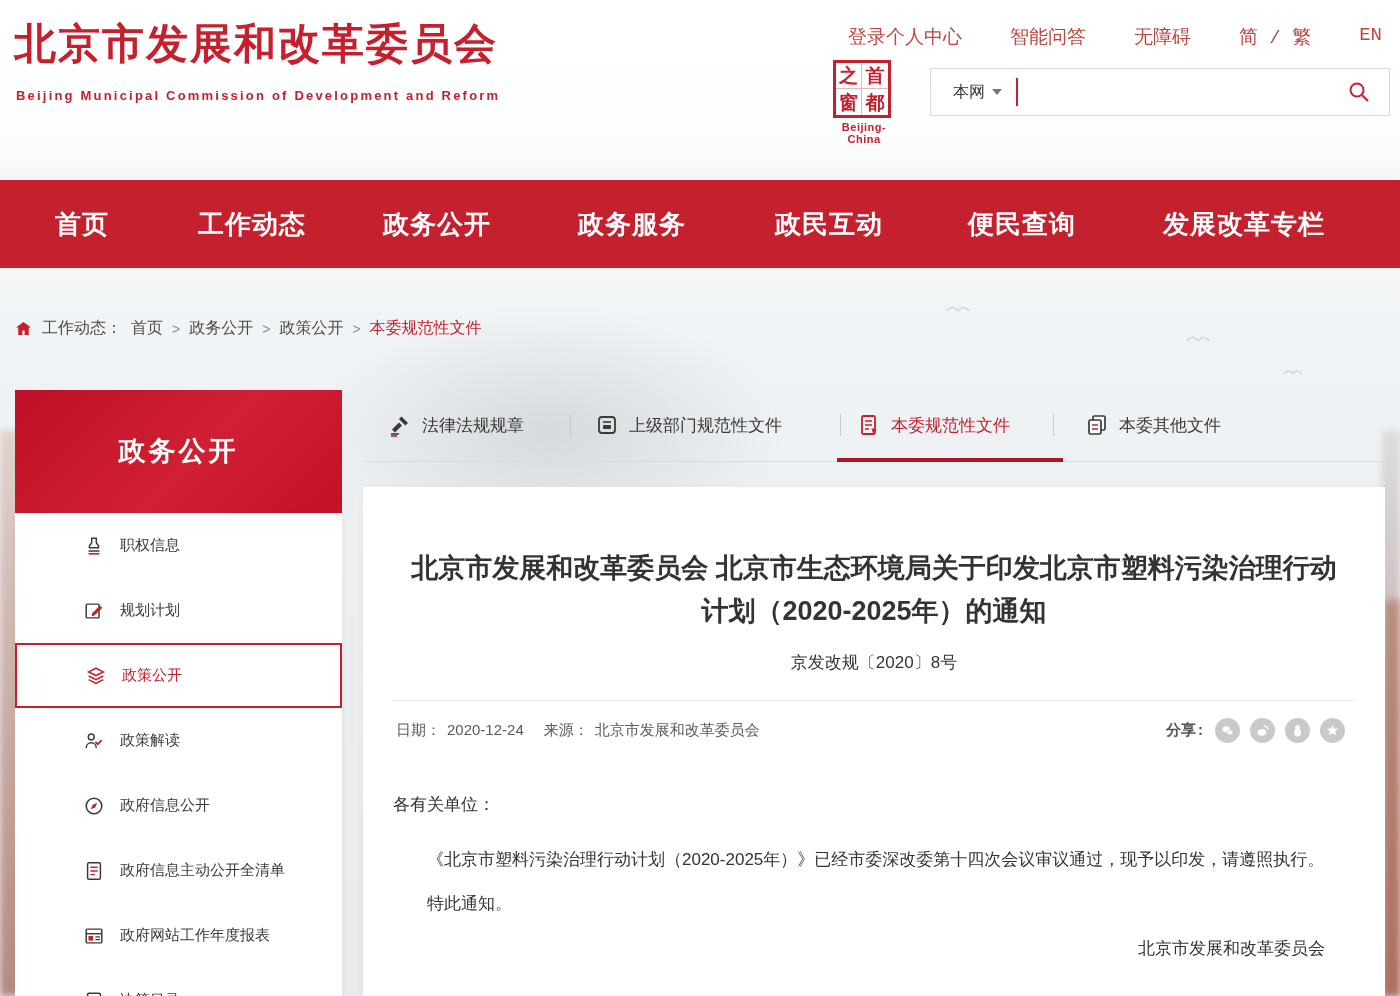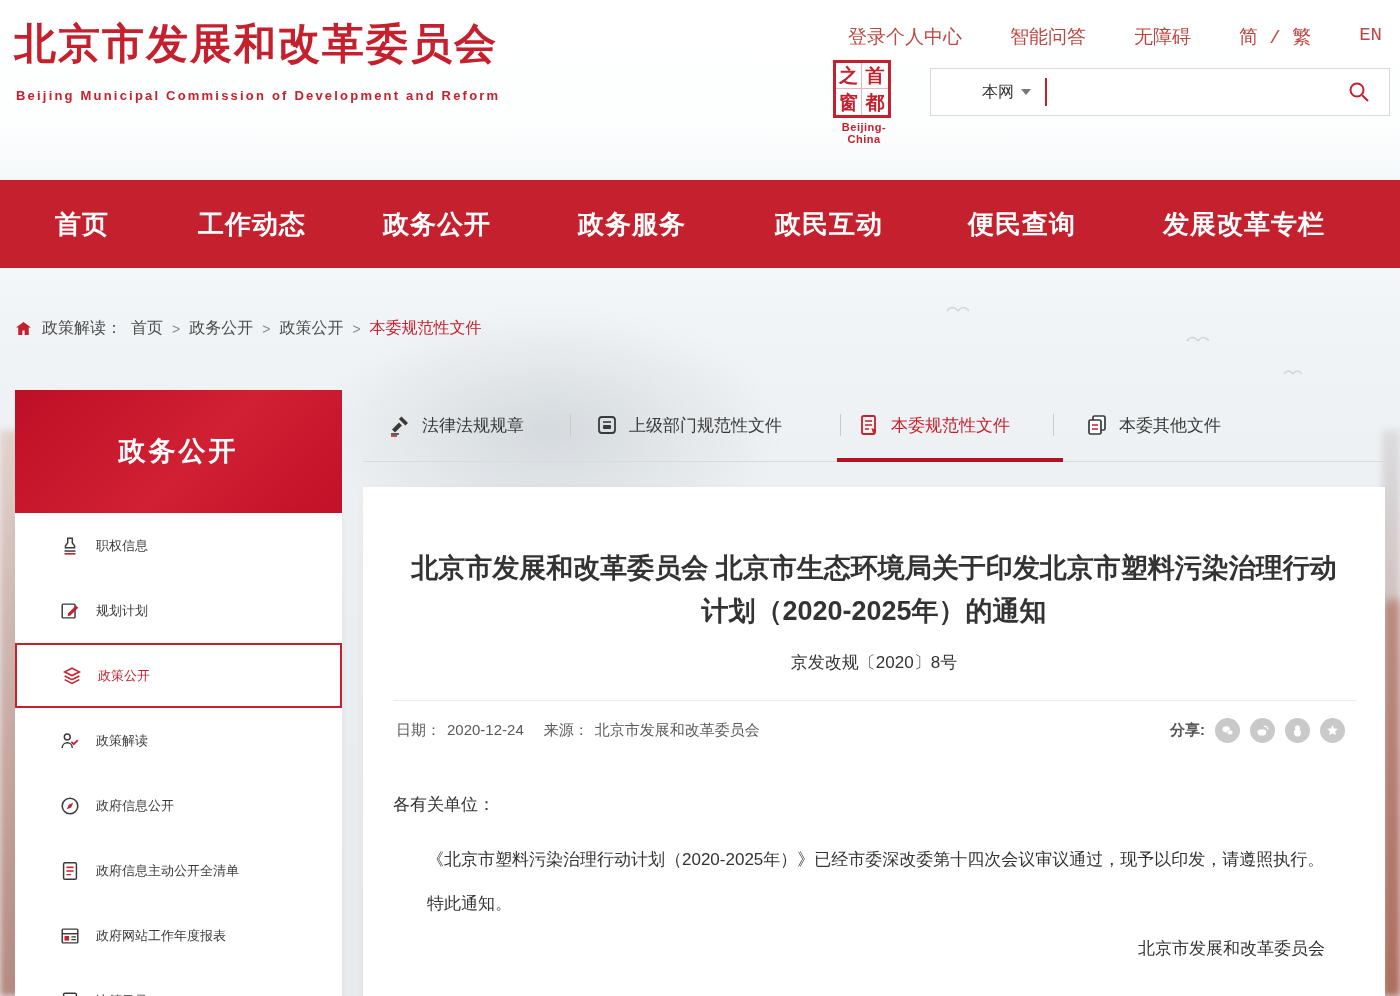--- a/index.html
+++ b/index.html
@@ -22,21 +22,21 @@
   .seal-box { width:58px; height:58px; border:3px solid #c5202e; display:grid;
               grid-template-columns:1fr 1fr; grid-template-rows:1fr 1fr; background:#fff; }
   .seal-box span { display:flex; align-items:center; justify-content:center;
                    font-size:19px; font-weight:700; color:#c5202e; line-height:1; }
   .seal-box span:nth-child(1){ border-right:1px solid #d8casab; }
   .seal-box span:nth-child(1), .seal-box span:nth-child(2){ border-bottom:1px solid #e4b8bb; }
   .seal-box span:nth-child(1), .seal-box span:nth-child(3){ border-right:1px solid #e4b8bb; }
   .seal-caption { margin-top:3px; font-size:11px; font-weight:700; color:#c5202e; letter-spacing:.5px; }
 
   .searchbar { position:absolute; left:930px; top:68px; width:460px; height:48px;
-               background:#fff; border:1px solid #d9d9d9; display:flex; align-items:center;padding-left:29px; }
+               background:#fff; border:1px solid #d9d9d9; display:flex; align-items:center; }
   .search-scope { display:flex; align-items:center; gap:7px; padding-left:22px; cursor:pointer; }
   .search-scope b { font-size:16px; font-weight:400; color:#333; }
   .caret { width:0; height:0; border-left:5px solid transparent; border-right:5px solid transparent;
            border-top:6px solid #777; }
   .cursor-line { width:2px; height:28px; background:#c5202e; margin-left:14px; }
   .search-input { flex:1; height:100%; border:none; outline:none; background:transparent;
                   font-size:16px; padding:0 10px; color:#333; }
   .mag { margin-right:18px; cursor:pointer; display:flex; }
 
   
@@ -63,22 +63,22 @@
   .crumb { cursor:pointer; }
   .crumb-sep { color:#8a8a8a; font-size:14px; }
   .crumb-current { color:#c5202e; }
 
   
   .sidebar { position:absolute; left:15px; top:390px; width:327px; }
   .side-title { height:123px; line-height:123px; text-align:center; color:#fff; font-size:27px;
                 font-weight:600; letter-spacing:3px;
                 background:linear-gradient(135deg,#bd0f26 0%,#d12033 55%,#c21128 100%); }
   .side-menu { background:#fff; padding-top:0; box-shadow:0 2px 6px rgba(0,0,0,.05); }
-  .side-item { height:65px; display:flex; align-items:center; gap:15px; padding-left:44px;
-               font-size:13px; color:#3a3a3a; cursor:pointer; background:#fff; }
+  .side-item { height:65px; display:flex; align-items:center; gap:15px; padding-left:68px;
+               font-size:15px; color:#3a3a3a; cursor:pointer; background:#fff; }
   .side-item.active { border:2px solid #c5202e; color:#c5202e; }
   .side-item svg { flex:0 0 auto; }
 
   
   .tab { position:absolute; top:408px; height:34px; display:flex; align-items:center; gap:10px;
          font-size:17px; color:#3a3a3a; cursor:pointer; white-space:nowrap; }
   .tab.active { color:#c5202e; }
   .tab-divider { position:absolute; top:414px; width:1px; height:22px; background:#c9c9c9; }
   .tabs-line { position:absolute; top:461px; left:363px; width:1022px; height:1px; background:#dadada; }
   .tab-underline { position:absolute; top:458px; left:837px; width:226px; height:4px; background:#b01226; }
@@ -87,21 +87,21 @@
   .card { position:absolute; left:363px; top:487px; width:1022px; height:520px; background:#fff;
           box-shadow:0 2px 8px rgba(0,0,0,.04); }
   .art-title { margin:60px auto 0; width:950px; text-align:center; font-size:27px; font-weight:700;
                color:#333; line-height:43px; }
   .doc-num { margin-top:18px; text-align:center; font-size:17px; color:#333; }
   .meta-sep { margin:26px 28px 0 30px; border-top:1px solid #ececec; }
   .meta { margin-top:17px; padding:0 40px 0 33px; display:flex; justify-content:space-between; align-items:center; }
   .meta-left { font-size:15px; color:#5a5a5a; display:flex; gap:6px; }
   .meta-left .src-label { margin-left:14px; }
   .share { display:flex; align-items:center; gap:10px; }
-  .share-label { font-size:15px; font-weight:700; color:#555; }
+  .share-label { font-size:15px; font-weight:700; color:#555;font-family:Liberation Mono, monospace; }
   .share-btn { width:25px; height:25px; border-radius:50%; background:#c9c9c9; display:flex;
                align-items:center; justify-content:center; cursor:pointer; }
   .body { padding:0 60px 0 30px; font-size:17px; color:#333; }
   .salutation { margin-top:50px; }
   .para { margin-top:28px; text-indent:2em; line-height:32px; }
   .notice { margin-top:16px; text-indent:2em; }
   .signature { margin-top:22px; text-align:right; }
 </style>
 </head>
 <body>
@@ -169,21 +169,21 @@
     <span class="nav-item" style="left:968px">便民查询</span>
     <span class="nav-item" style="left:1163px">发展改革专栏</span>
   </nav>
 
   <div class="breadcrumb">
     <span class="home">
       <svg width="19" height="18" viewBox="0 0 24 24">
           <path d="M12 2.5 L22 10 h-3 v10 h-5.5 v-6 h-3 v6 H5 V10 H2z" fill="#c5202e"></path>
         </svg>
     </span>
-    <span>政策解读：</span>
+    <span>工作动态：</span>
     <span class="crumb">首页</span>
     <span class="crumb-sep">&gt;</span>
     <span class="crumb">政务公开</span>
     <span class="crumb-sep">&gt;</span>
     <span class="crumb">政策公开</span>
     <span class="crumb-sep">&gt;</span>
     <span class="crumb crumb-current">本委规范性文件</span>
   </div>
 
   <aside class="sidebar">

